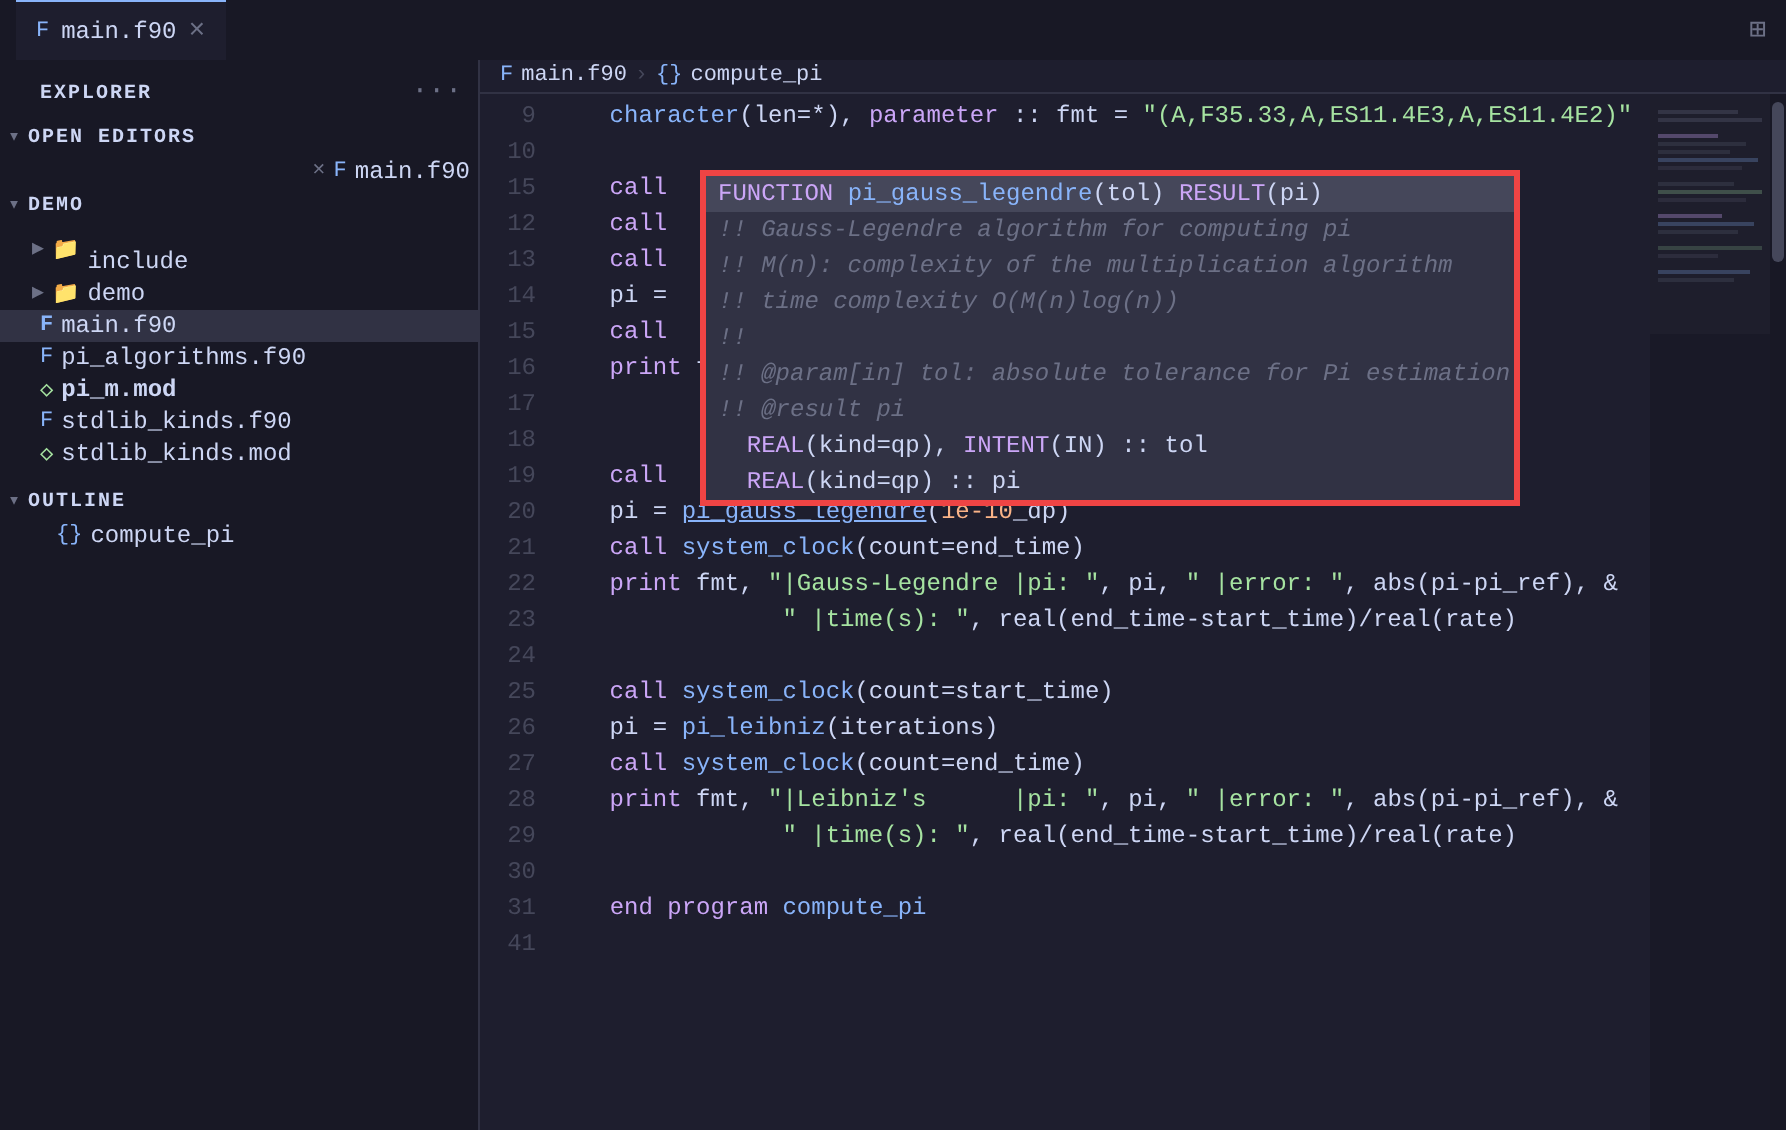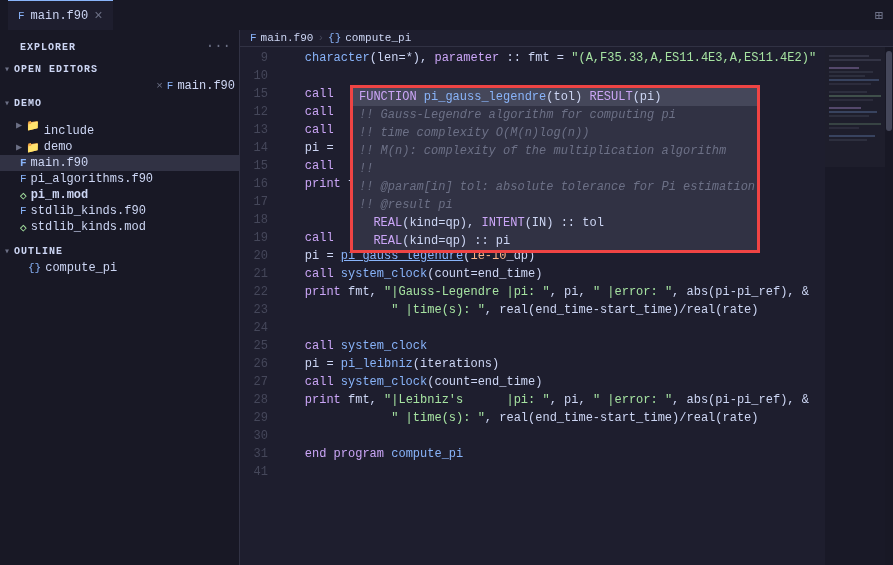--- a/index.html
+++ b/index.html
@@ -423,26 +423,26 @@
           </div>
 
           <div class="autocomplete-popup" style="top:0px; left: 52px;">
             <div class="popup-line" style="background:#45475a;">
               <span class="popup-kw">FUNCTION </span><span class="popup-fn">pi_gauss_legendre</span><span style="color:#cdd6f4;">(tol) </span><span class="popup-kw">RESULT</span><span style="color:#cdd6f4;">(pi)</span>
             </div>
             <div class="popup-line">
               <span class="popup-comment">!! Gauss-Legendre algorithm for computing pi</span>
             </div>
             <div class="popup-line">
+              <span class="popup-comment">!! M(n): complexity of the multiplication algorithm</span>
+            </div>
+            <div class="popup-line">
               <span class="popup-comment">!! time complexity O(M(n)log(n))</span>
             </div>
             <div class="popup-line">
-              <span class="popup-comment">!! M(n): complexity of the multiplication algorithm</span>
-            </div>
-            <div class="popup-line">
               <span class="popup-comment">!!</span>
             </div>
             <div class="popup-line">
               <span class="popup-comment">!! @param[in] tol: absolute tolerance for Pi estimation</span>
             </div>
             <div class="popup-line">
               <span class="popup-comment">!! @result pi</span>
             </div>
             <div class="popup-line">
               <span class="popup-kw">  REAL</span><span style="color:#cdd6f4;">(kind=qp), </span><span class="intent">INTENT</span><span style="color:#cdd6f4;">(IN) :: tol</span>
@@ -465,21 +465,21 @@
           <span class="kw">    print </span><span class="var">fmt, </span><span class="str">"|Gauss-Legendre |pi: "</span><span class="var">, pi, </span><span class="str">" |error: "</span><span class="var">, abs(pi-pi_ref), &amp;</span>
         </div>
 
         <div class="code-line">
           <span class="var">                </span><span class="str">" |time(s): "</span><span class="var">, real(end_time-start_time)/real(rate)</span>
         </div>
 
         <div class="code-line"></div>
 
         <div class="code-line">
-          <span class="kw">    call </span><span class="fn">system_clock</span>
+          <span class="kw">    call </span><span class="fn">system_clock</span><span class="var">(count=start_time)</span>
         </div>
 
         <div class="code-line">
           <span class="var">    pi = </span><span class="fn">pi_leibniz</span><span class="var">(iterations)</span>
         </div>
 
         <div class="code-line">
           <span class="kw">    call </span><span class="fn">system_clock</span><span class="var">(count=end_time)</span>
         </div>
 

